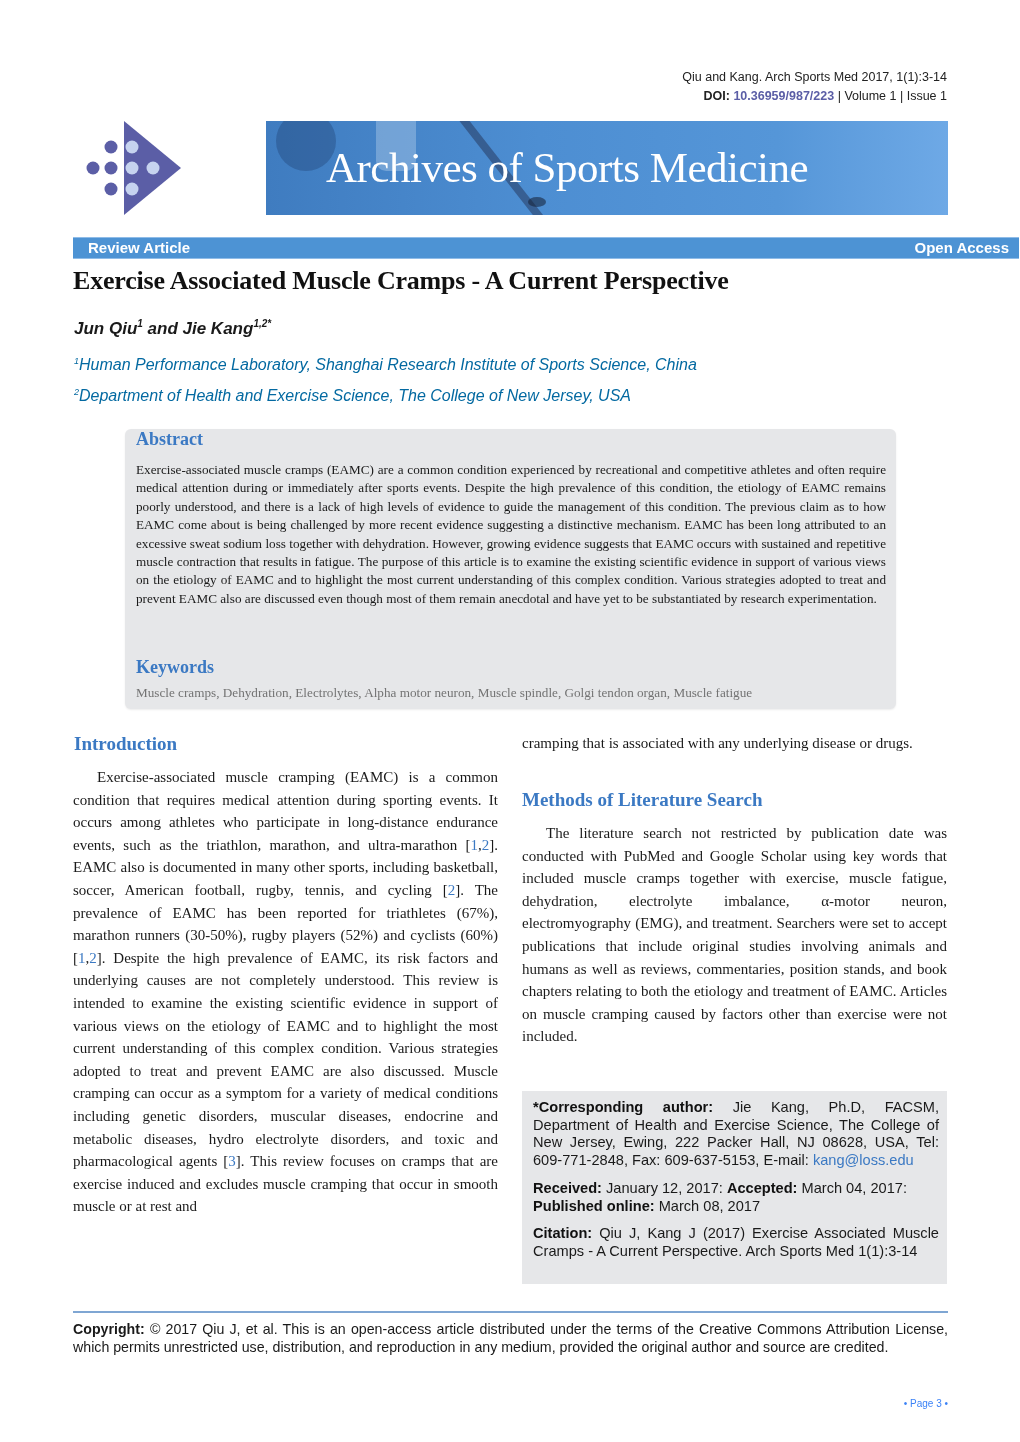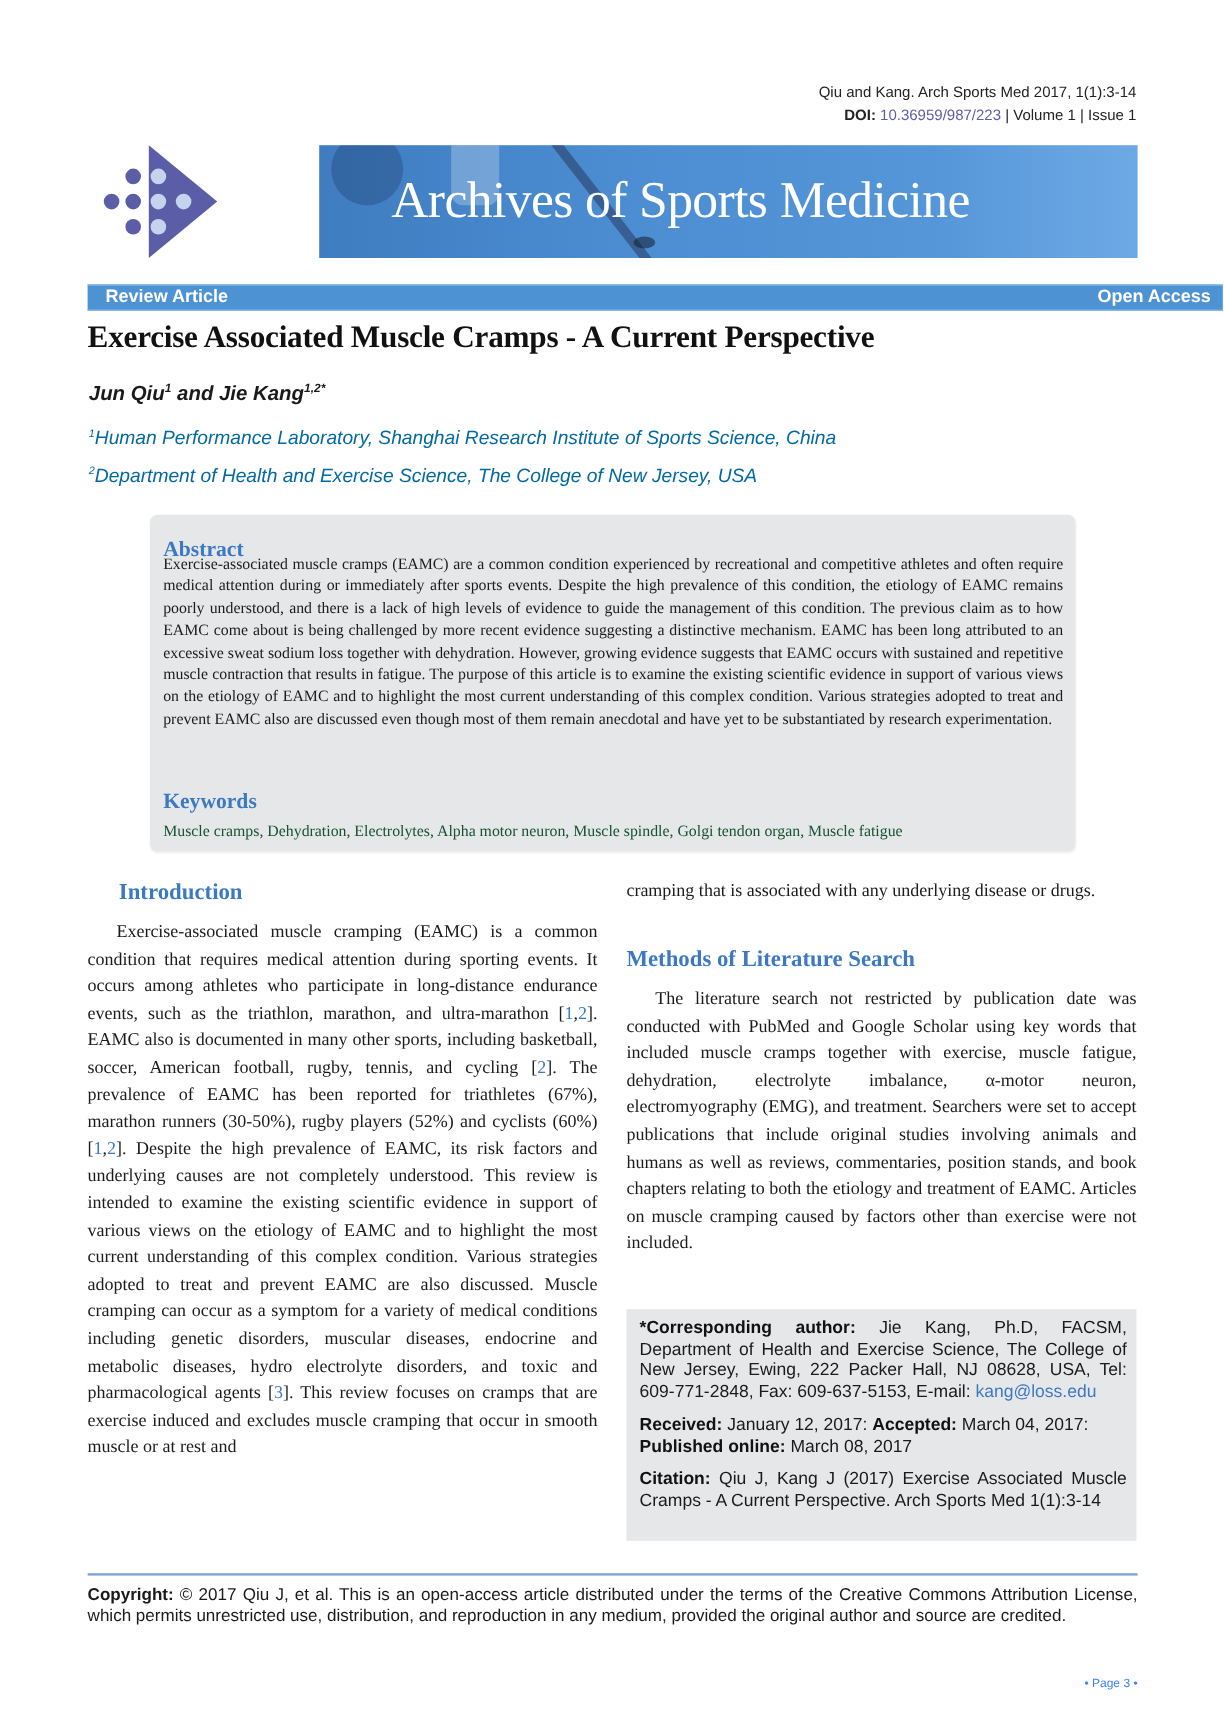--- a/index.html
+++ b/index.html
@@ -3,21 +3,21 @@
 <meta charset="utf-8">
 <style>
   html, body { margin: 0; padding: 0; background: #ffffff; }
   body { width: 1020px; height: 1442px; position: relative; overflow: hidden; color: #1a1a1a; }
   .abs { position: absolute; }
   .sans { font-family: "Liberation Sans", sans-serif; }
   .serif { font-family: "Liberation Serif", serif; }
 
   #running-head { right: 73px; top: 68px; text-align: right; font-size: 12.5px; line-height: 19px; color: #222; }
   #running-head .doi-label { font-weight: bold; }
-  #running-head .doi-val { color: #5b5ea6; font-weight: normal; }
+  #running-head .doi-val { color: #5b5ea6; font-weight: bold; }
 
   #logo { left: 86px; top: 120px; width: 100px; height: 96px; }
 
   #banner { left: 266px; top: 121px; width: 682px; height: 94px;
     background: linear-gradient(90deg, #3f7cc0 0%, #4d8ed2 40%, #5596d8 75%, #6ea9e6 100%); overflow: hidden; }
   #banner .shade1 { position: absolute; left: 10px; top: -10px; width: 60px; height: 60px; border-radius: 50%; background: rgba(30,60,110,0.35); }
   #banner .shade2 { position: absolute; left: 110px; top: -20px; width: 40px; height: 70px; border-radius: 10px; background: rgba(200,220,240,0.35); }
   #banner .stick { position: absolute; left: 170px; top: -30px; width: 8px; height: 170px; background: rgba(30,40,70,0.45); transform: rotate(-38deg); transform-origin: top left; }
   #banner .puck { position: absolute; left: 262px; top: 76px; width: 18px; height: 10px; border-radius: 50%; background: rgba(20,30,50,0.55); }
   #banner-title { position: absolute; left: 60px; top: 22px; font-size: 43px; color: #ffffff; letter-spacing: -0.5px; white-space: nowrap; }
@@ -30,28 +30,28 @@
   #title { left: 73px; top: 266px; font-size: 26px; font-weight: bold; color: #111; white-space: nowrap; letter-spacing: -0.2px; }
   #authors { left: 74px; top: 318px; font-size: 17px; font-weight: bold; font-style: italic; color: #1a1a1a; }
   #authors sup { font-size: 10px; }
   .affil { left: 74px; font-size: 16px; font-style: italic; color: #0369a1; }
   .affil sup { font-size: 9px; }
   #affil-1 { top: 356px; }
   #affil-2 { top: 387px; }
 
   #abstract-box { left: 125px; top: 429px; width: 771px; height: 280px; background: #e6e7e9; border-radius: 6px; box-shadow: 0 1px 2px rgba(0,0,0,0.08); }
   #abstract-box .head { position: absolute; left: 11px; font-size: 18px; font-weight: bold; color: #3b79c3; }
-  #abstract-head { top: 18px; }
+  #abstract-head { top: 0; }
   #abstract-body { position: absolute; left: 11px; top: 32px; width: 750px; font-size: 13.2px; line-height: 18.4px; text-align: justify; color: #1a1a1a; }
   #keywords-head { top: 228px; }
-  #keywords-body { position: absolute; left: 11px; top: 255px; width: 750px; font-size: 13.2px; line-height: 18px; color: #14532d; }
+  #keywords-body { position: absolute; left: 11px; top: 255px; width: 750px; font-size: 13.2px; line-height: 18px; color: #737373; }
 
   .col { width: 425px; font-size: 15px; line-height: 22.6px; text-align: justify; color: #1a1a1a; }
   .section-head { font-size: 19px; font-weight: bold; color: #3b79c3; }
-  #intro-head { left: 74px; top: 733px; margin-left: 25px; }
+  #intro-head { left: 74px; top: 733px; }
   #intro-body { left: 73px; top: 766px; }
   #intro-body p, #methods-body p, #cont-body p { margin: 0; text-indent: 24px; }
   #cont-body { left: 522px; top: 732px; }
   #cont-body p { text-indent: 0; }
   #methods-head { left: 522px; top: 789px; }
   #methods-body { left: 522px; top: 822px; }
   .cite { color: #3b79c3; }
 
   #info-box { left: 522px; top: 1091px; width: 425px; height: 193px; background: #e6e7e9; }
   #info-box .para { position: absolute; left: 11px; width: 406px; font-size: 14.6px; line-height: 17.6px; color: #1a1a1a; text-align: justify; }

